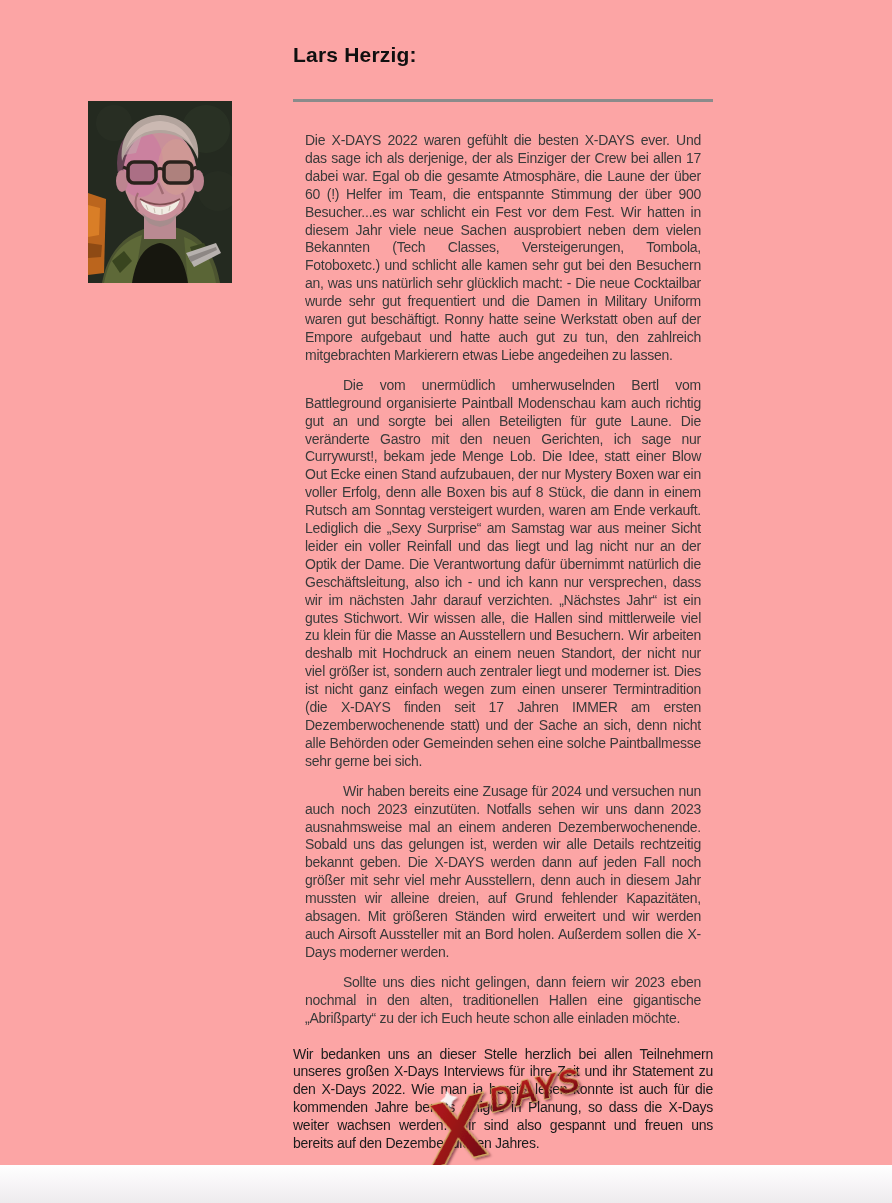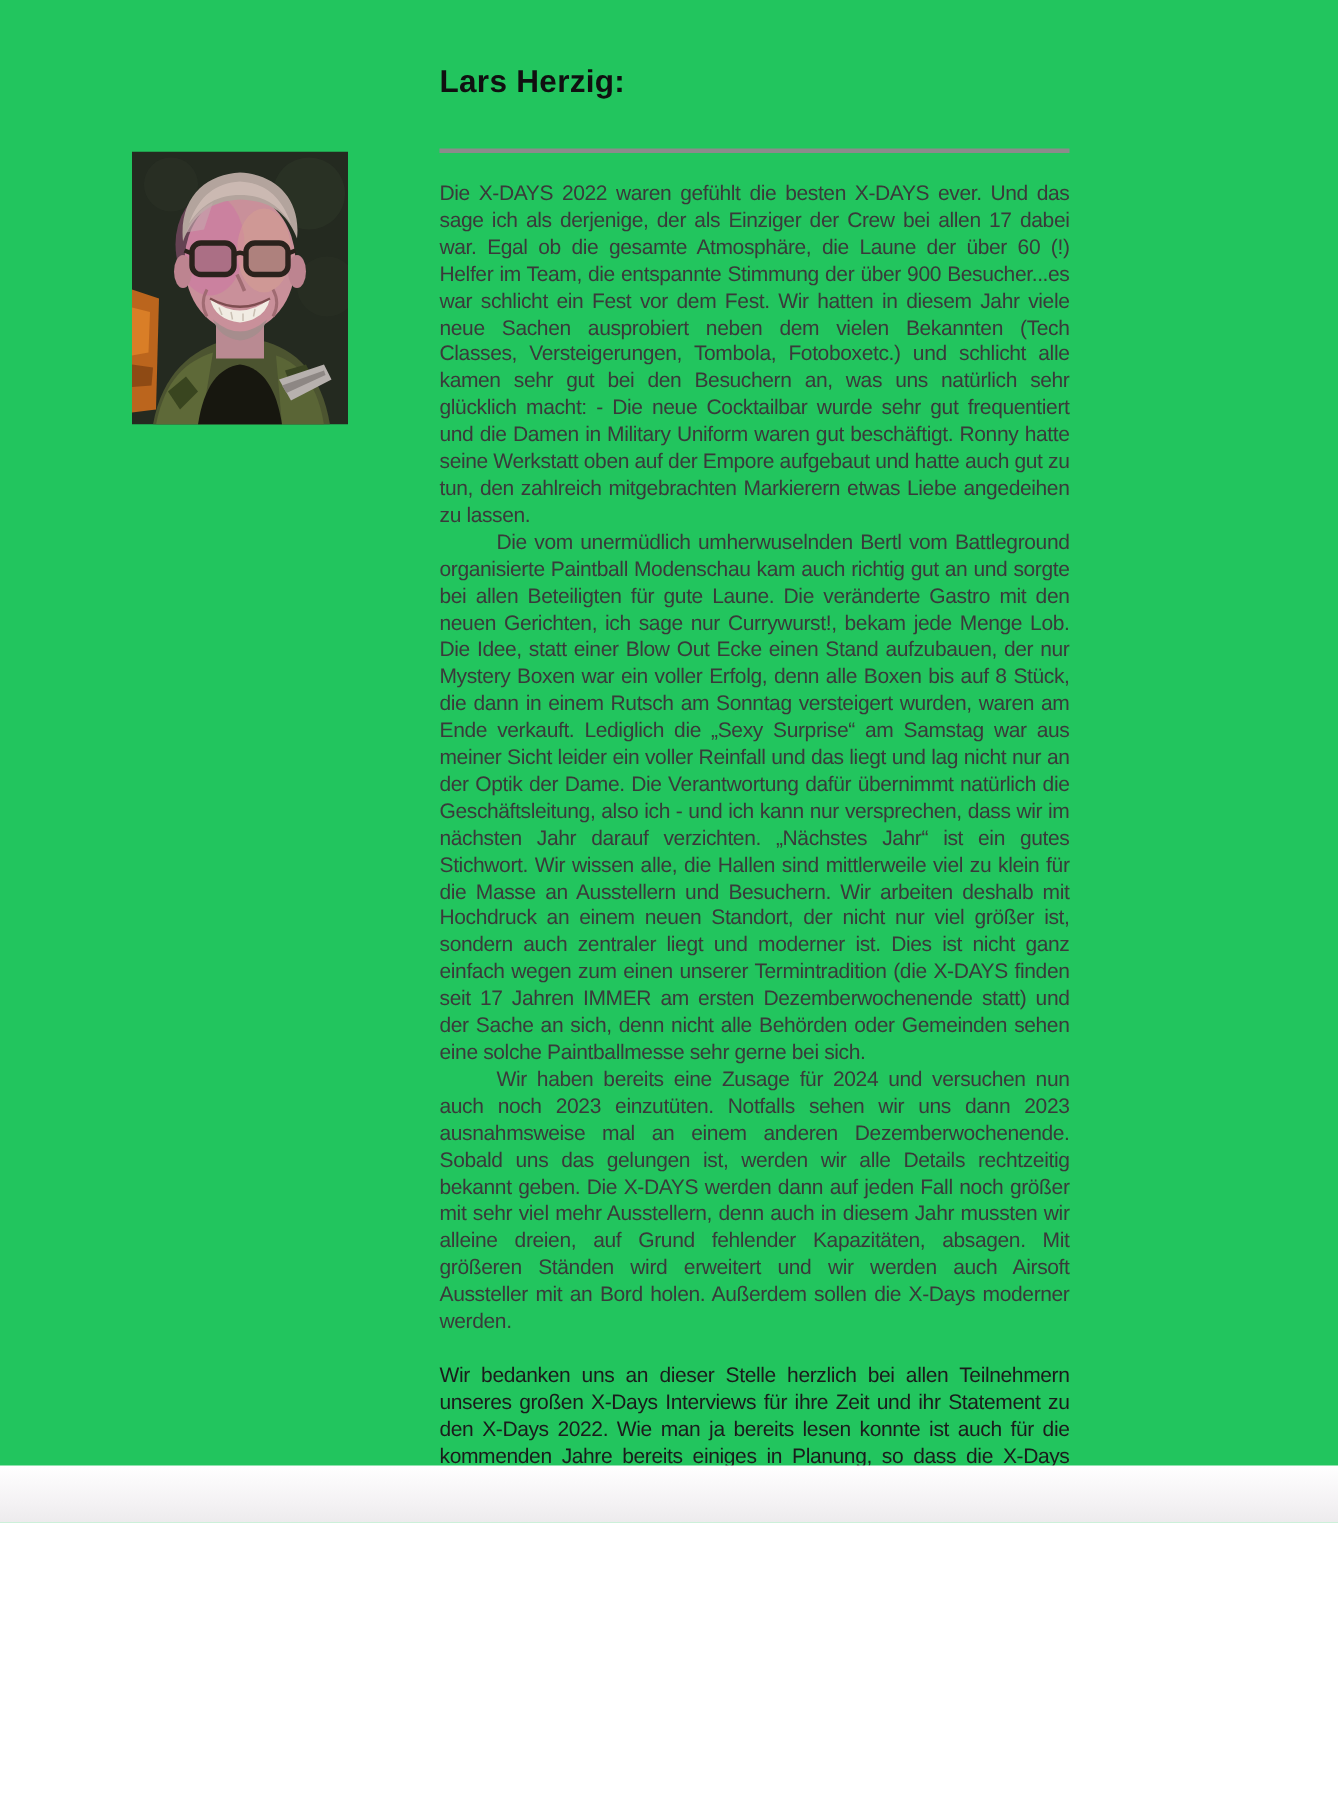--- a/index.html
+++ b/index.html
@@ -3,22 +3,22 @@
 <meta charset="utf-8">
 <style>
   html, body {
     margin: 0;
     padding: 0;
     background: #ffffff;
   }
   .page {
     position: relative;
     width: 892px;
-    height: 1015px;
-    background: #22c55e;
+    height: 1203px;
+    background: #fca5a5;
     overflow: hidden;
     font-family: "Liberation Sans", sans-serif;
   }
   .photo {
     position: absolute;
     left: 88px;
     top: 101px;
     width: 144px;
     height: 182px;
   }
@@ -48,21 +48,21 @@
     top: 120px;
     width: 420px;
     font-size: 14px;
     line-height: 17.9px;
     letter-spacing: -0.25px;
     color: #3a3a3a;
     text-align: justify;
     hyphens: auto;
     -webkit-hyphens: auto;
   }
-  .body-text p { margin: 0; }
+  .body-text p { margin: 12px; }
   .body-text p.indent { text-indent: 38px; }
   .closing-paragraph {
     margin: 18px 0 0 0 !important;
     font-weight: normal;
     color: #1b1b1b;
   }
   .logo-wrap {
     position: absolute;
     left: 403px;
     top: 1056px;
@@ -139,20 +139,21 @@
   </div>
 
   <h1 class="page-title">Lars Herzig:</h1>
 
   <div class="title-divider"></div>
 
   <div class="body-text">
     <p>Die X-DAYS 2022 waren gefühlt die besten X-DAYS ever. Und das sage ich als derjenige, der als Einziger der Crew bei allen 17 dabei war. Egal ob die gesamte Atmosphäre, die Laune der über 60 (!) Helfer im Team, die entspannte Stimmung der über 900 Besucher...es war schlicht ein Fest vor dem Fest. Wir hatten in diesem Jahr viele neue Sachen ausprobiert neben dem vielen Bekannten (Tech Classes, Versteigerungen, Tombola, Fotoboxetc.) und schlicht alle kamen sehr gut bei den Besuchern an, was uns natürlich sehr glücklich macht: - Die neue Cocktailbar wurde sehr gut frequentiert und die Damen in Military Uniform waren gut beschäftigt. Ronny hatte seine Werkstatt oben auf der Empore aufgebaut und hatte auch gut zu tun, den zahlreich mitgebrachten Markierern etwas Liebe angedeihen zu lassen.</p>
     <p class="indent">Die vom unermüdlich umherwuselnden Bertl vom Battleground organisierte Paintball Modenschau kam auch richtig gut an und sorgte bei allen Beteiligten für gute Laune. Die veränderte Gastro mit den neuen Gerichten, ich sage nur Currywurst!, bekam jede Menge Lob. Die Idee, statt einer Blow Out Ecke einen Stand aufzubauen, der nur Mystery Boxen war ein voller Erfolg, denn alle Boxen bis auf 8 Stück, die dann in einem Rutsch am Sonntag versteigert wurden, waren am Ende verkauft. Lediglich die „Sexy Surprise“ am Samstag war aus meiner Sicht leider ein voller Reinfall und das liegt und lag nicht nur an der Optik der Dame. Die Verantwortung dafür übernimmt natürlich die Geschäftsleitung, also ich - und ich kann nur versprechen, dass wir im nächsten Jahr darauf verzichten. „Nächstes Jahr“ ist ein gutes Stichwort. Wir wissen alle, die Hallen sind mittlerweile viel zu klein für die Masse an Ausstellern und Besuchern. Wir arbeiten deshalb mit Hochdruck an einem neuen Standort, der nicht nur viel größer ist, sondern auch zentraler liegt und moderner ist. Dies ist nicht ganz einfach wegen zum einen unserer Termintradition (die X-DAYS finden seit 17 Jahren IMMER am ersten Dezemberwochenende statt) und der Sache an sich, denn nicht alle Behörden oder Gemeinden sehen eine solche Paintballmesse sehr gerne bei sich.</p>
     <p class="indent">Wir haben bereits eine Zusage für 2024 und versuchen nun auch noch 2023 einzutüten. Notfalls sehen wir uns dann 2023 ausnahmsweise mal an einem anderen Dezemberwochenende. Sobald uns das gelungen ist, werden wir alle Details rechtzeitig bekannt geben. Die X-DAYS werden dann auf jeden Fall noch größer mit sehr viel mehr Ausstellern, denn auch in diesem Jahr mussten wir alleine dreien, auf Grund fehlender Kapazitäten, absagen. Mit größeren Ständen wird erweitert und wir werden auch Airsoft Aussteller mit an Bord holen. Außerdem sollen die X-Days moderner werden.</p>
+    <p class="indent">Sollte uns dies nicht gelingen, dann feiern wir 2023 eben nochmal in den alten, traditionellen Hallen eine gigantische „Abrißparty“ zu der ich Euch heute schon alle einladen möchte.</p>
     <p class="closing-paragraph">Wir bedanken uns an dieser Stelle herzlich bei allen Teilnehmern unseres großen X-Days Interviews für ihre Zeit und ihr Statement zu den X-Days 2022. Wie man ja bereits lesen konnte ist auch für die kommenden Jahre bereits einiges in Planung, so dass die X-Days weiter wachsen werden. Wir sind also gespannt und freuen uns bereits auf den Dezember diesen Jahres.</p>
   </div>
 
   <div class="logo-wrap">
     <svg viewBox="0 0 200 120" width="200" height="120">
       <defs>
         <linearGradient id="redGradX" x1="0" y1="0" x2="1" y2="1">
           <stop offset="0" stop-color="#c8201f"></stop>
           <stop offset="0.45" stop-color="#9c1318"></stop>
           <stop offset="1" stop-color="#5f0c10"></stop>

